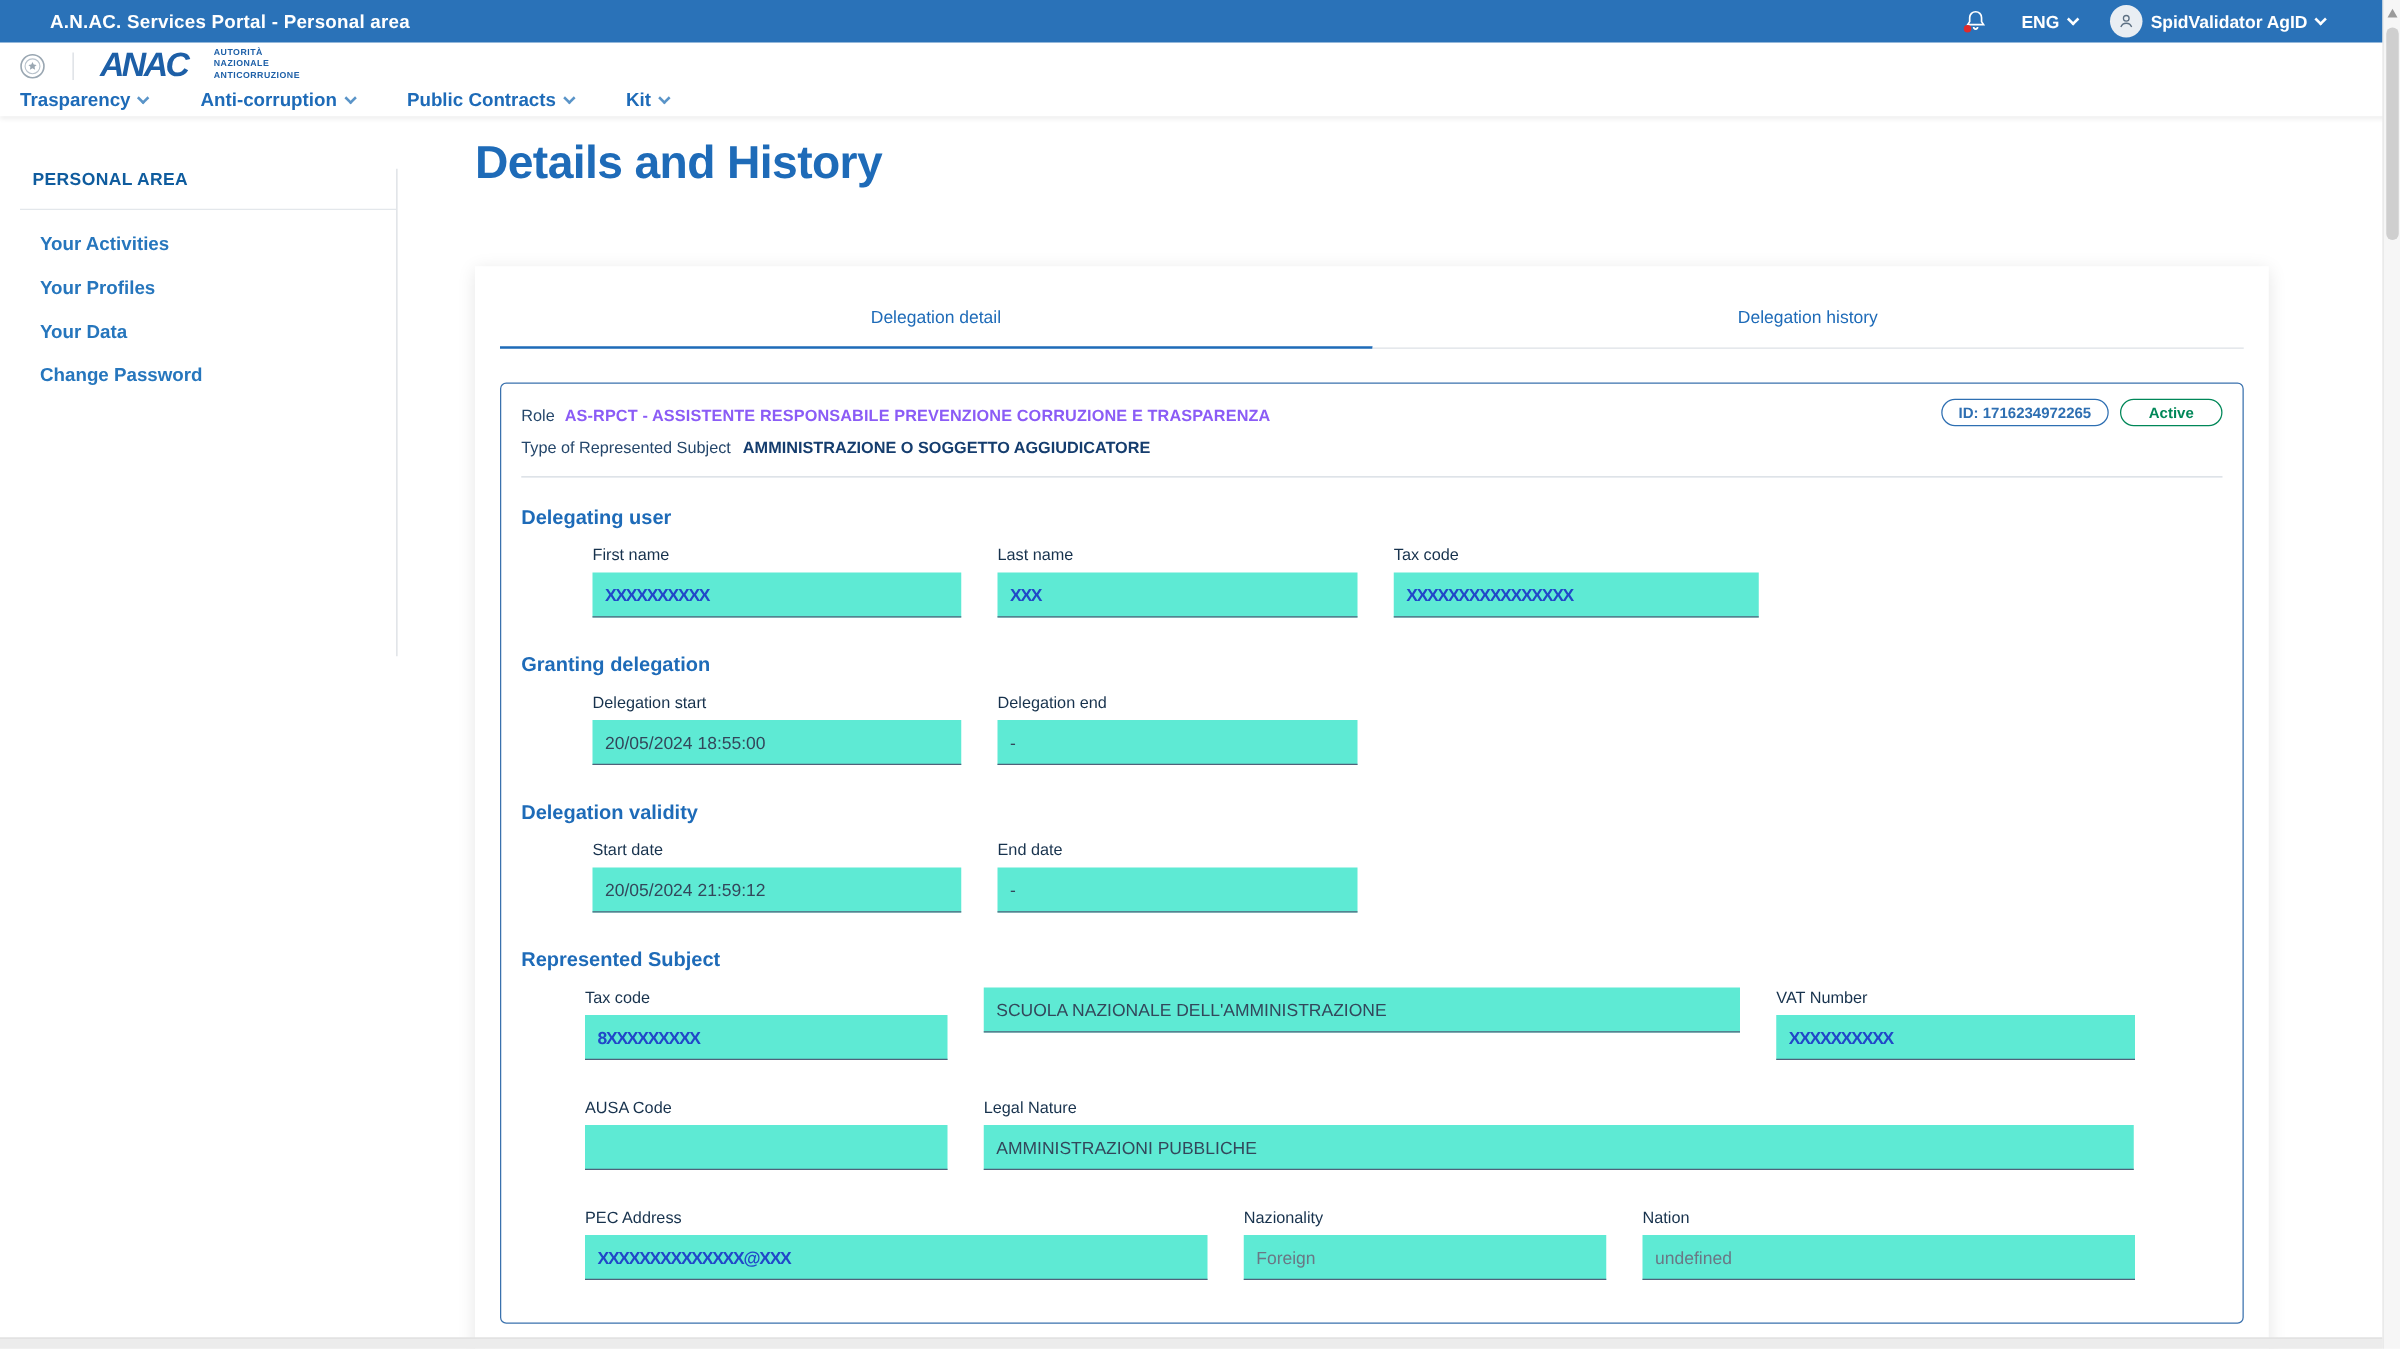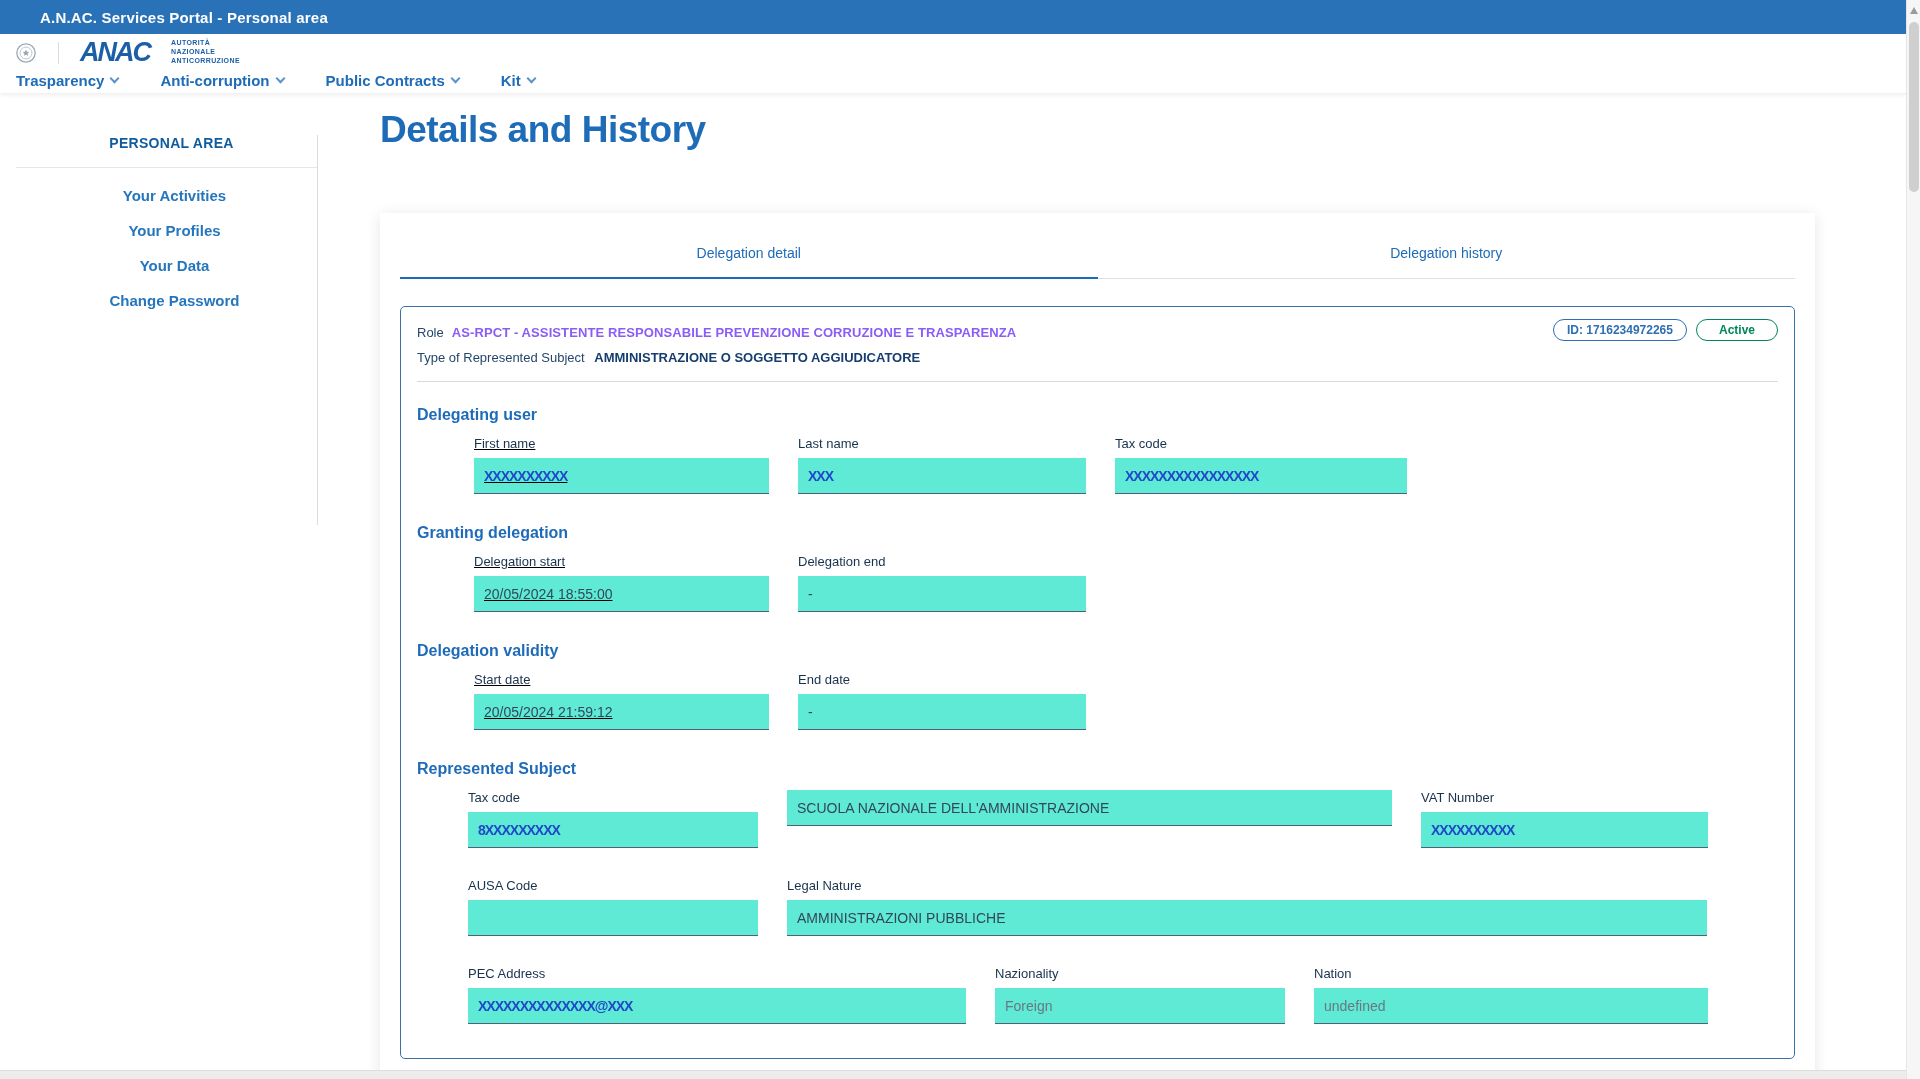--- a/index.html
+++ b/index.html
@@ -25,21 +25,21 @@
   .emblem { width:22px; height:22px; }
   .logo-sep { width:1px; height:22px; background:#d7dce1; }
   .anac-word { font-size:27px; font-weight:800; font-style:italic; color:#1d5fa7; letter-spacing:-2px; line-height:1; }
   .anac-tag { font-size:7px; line-height:1.25; color:#1d5fa7; font-weight:bold; letter-spacing:.4px; }
   .nav-row { position:absolute; left:16px; bottom:4px; display:flex; gap:42px; }
   .nav-item { display:flex; align-items:center; gap:7px; color:#1e6bb8; font-size:15px; font-weight:bold; cursor:pointer; }
   .nav-item .chev { border-color:#5a94c8; }
 
   
   .sidebar { position:absolute; left:0; top:93px; width:318px; }
-  .sidebar-inner { border-right:1px solid #d9dde2; margin-top:42px; padding:0 0 40px 0; min-height:390px;text-align:center; }
+  .sidebar-inner { border-right:1px solid #d9dde2; margin-top:42px; padding:0 0 40px 0; min-height:390px; }
   .sidebar-heading { margin:0 0 0 26px; font-size:14px; font-weight:bold; color:#0f5c9e; letter-spacing:.3px; }
   .sidebar-divider { margin:16px 0 10px 16px; border-top:1px solid #e3e7eb; }
   .sidebar-link { margin:0 0 0 32px; padding:9px 0; font-size:15px; font-weight:bold; color:#2676bd; cursor:pointer; }
 
   
   .main { position:absolute; left:380px; top:93px; width:1435px; }
   .page-title { margin-top:16px; font-size:37px; font-weight:800; color:#1e6bb8; letter-spacing:-.5px; }
 
   .card { margin-top:62px; background:#fff; box-shadow:0 2px 14px rgba(0,0,0,.10);
           height:900px; padding:0 20px; }
@@ -64,39 +64,64 @@
   .fields-row { display:flex; gap:29px; margin:12px 0 0 57px; }
   .field { display:flex; flex-direction:column; }
   .field-label { font-size:13px; color:#17324d; margin-bottom:7px; }
   .input { height:36px; background:#5eead4; border-bottom:1px solid #50617a; display:flex; align-items:center;
            padding:0 10px; font-size:14px; color:#33475b; cursor:text; }
   .input .masked { color:#2148c8; font-weight:bold; letter-spacing:-1px; }
   .input .muted { color:#6a7785; }
   .gap-lg { margin-top:30px; }
 
   
-  .w290 { width:295px;text-decoration:underline; } .w288 { width:288px; } .w292 { width:292px; }
+  .w290 { width:295px; } .w288 { width:288px; } .w292 { width:292px; }
   .rs-tax { width:290px; } .rs-company { width:605px; } .rs-vat { width:287px; }
   .rs-ausa { width:290px; } .rs-legal { width:920px; }
   .rs-pec { width:498px; } .rs-naz { width:290px; } .rs-nation { width:394px; }
 
   
   .vscroll { position:absolute; right:0; top:0; width:14px; height:1079px; background:#f6f6f6;
              border-left:1px solid #e6e6e6; z-index:40; }
   .vscroll .arrow-up { position:absolute; top:7px; left:3px; width:0; height:0;
              border-left:4px solid transparent; border-right:4px solid transparent; border-bottom:7px solid #9a9a9a; }
   .vscroll .thumb { position:absolute; top:22px; left:2px; width:10px; height:170px; border-radius:6px; background:#cfcfcf; }
   .hscroll { position:absolute; left:0; bottom:0; width:1906px; height:9px; background:#ececec;
              border-top:1px solid #dedede; z-index:35; }
 </style>
 </head>
 <body>
 
 <div class="topbar">
   <div class="topbar-title">A.N.AC. Services Portal - Personal area</div>
+  <div class="topbar-right">
+    <div class="bell-wrap">
+      <span>
+        <svg viewBox="0 0 24 24" width="19" height="19">
+            <path d="M12 3a6 6 0 0 0-6 6v4l-2 3h16l-2-3V9a6 6 0 0 0-6-6z" fill="none" stroke="#ffffff" stroke-width="1.7"></path>
+            <path d="M10 18.5a2 2 0 0 0 4 0" fill="none" stroke="#ffffff" stroke-width="1.7"></path>
+          </svg>
+      </span>
+      <span class="bell-dot"></span>
+    </div>
+    <div class="lang">
+      <span>ENG</span>
+      <span class="chev"></span>
+    </div>
+    <div class="userbox">
+      <span class="avatar">
+        <svg viewBox="0 0 24 24" width="16" height="16">
+            <circle cx="12" cy="8.5" r="3.4" fill="none" stroke="#5d7083" stroke-width="1.6"></circle>
+            <path d="M5.5 19c1.2-3.2 3.6-4.6 6.5-4.6s5.3 1.4 6.5 4.6" fill="none" stroke="#5d7083" stroke-width="1.6"></path>
+          </svg>
+      </span>
+      <span>SpidValidator AgID</span>
+      <span class="chev"></span>
+    </div>
+  </div>
 </div>
 
 <div class="header">
   <div class="logo-row">
     <span class="emblem">
       <svg viewBox="0 0 24 24" width="22" height="22">
           <circle cx="12" cy="12" r="10" fill="none" stroke="#9aa7b2" stroke-width="1.4"></circle>
           <circle cx="12" cy="12" r="6.5" fill="none" stroke="#b9c3cc" stroke-width="1"></circle>
           <path d="M12 8.2l1.1 2.3 2.5.3-1.8 1.7.5 2.5-2.3-1.2-2.3 1.2.5-2.5-1.8-1.7 2.5-.3z" fill="#9aa7b2"></path>
         </svg>

